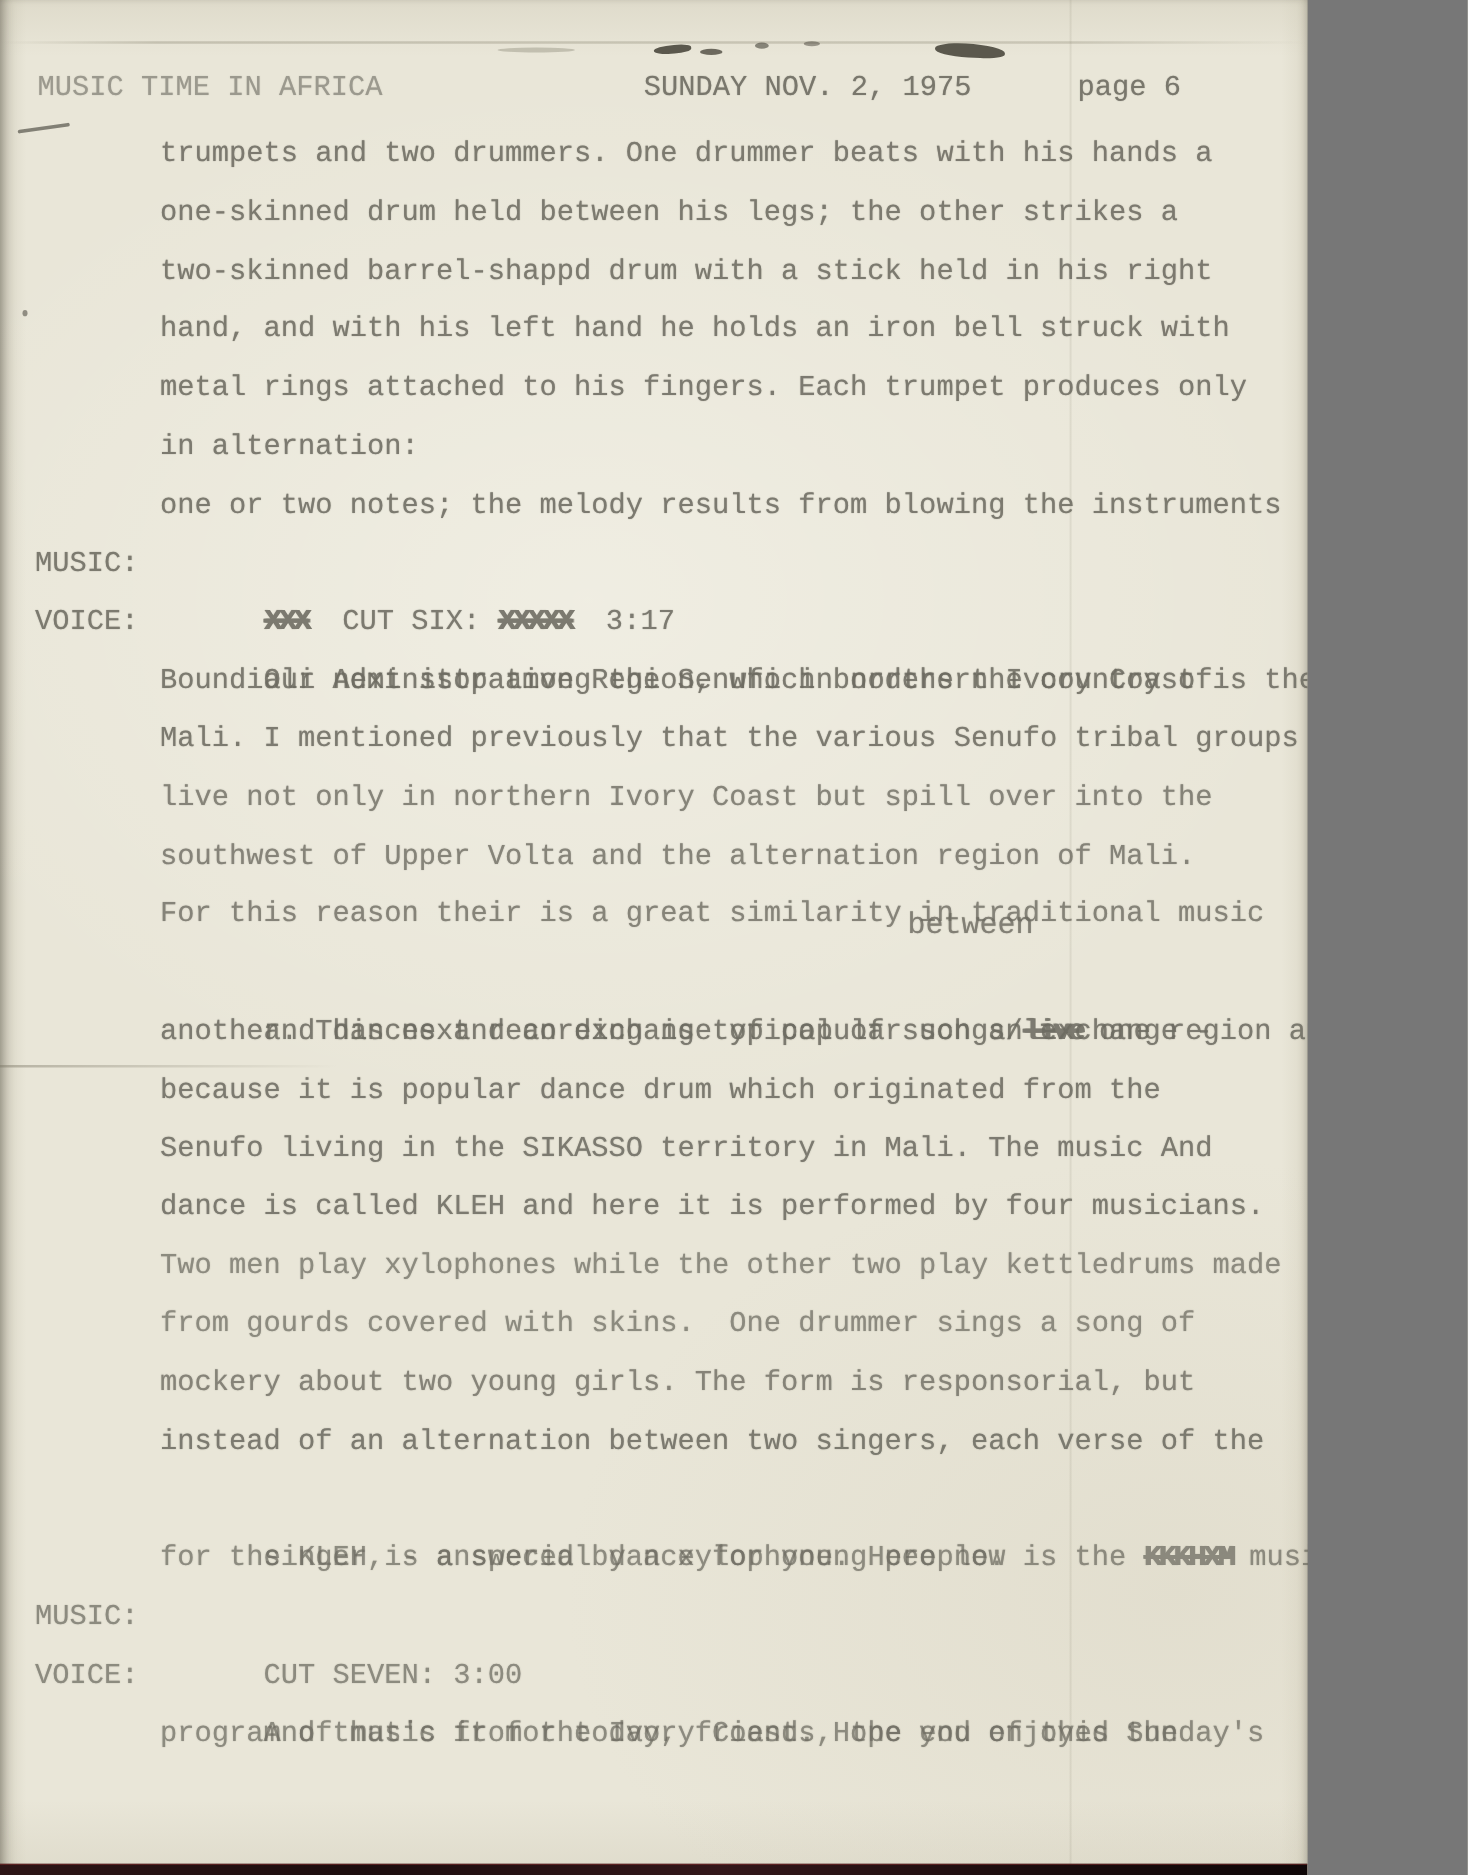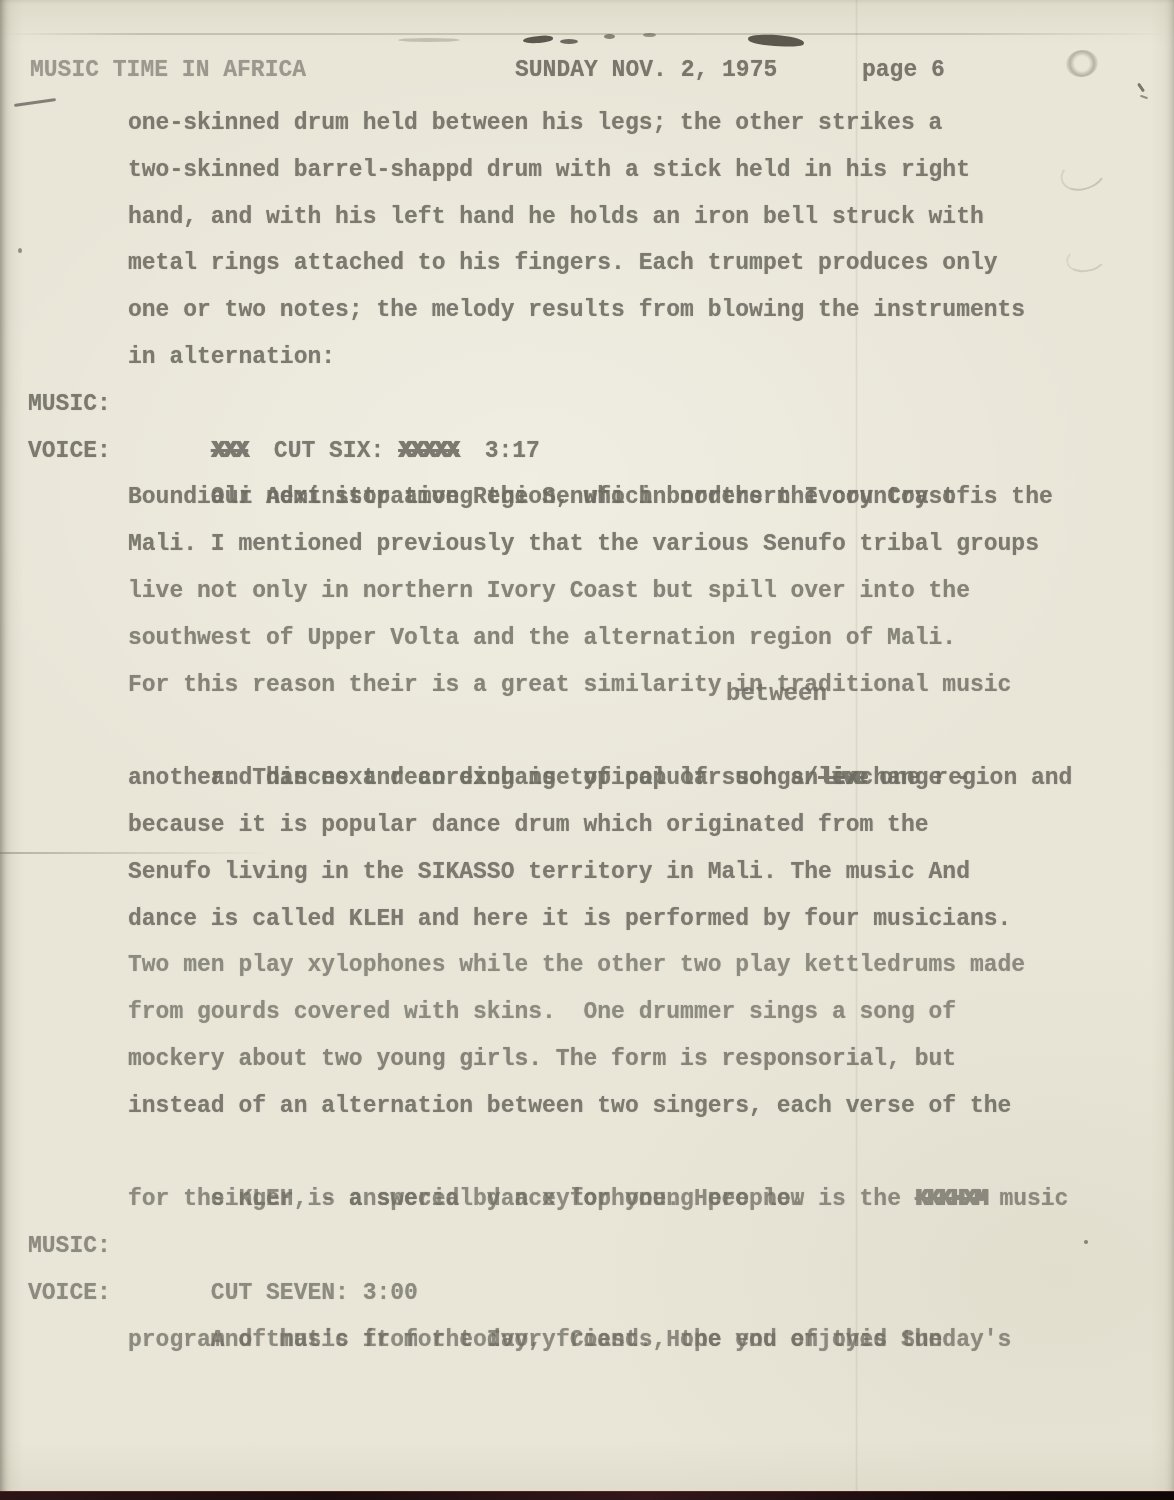--- a/index.html
+++ b/index.html
@@ -1,30 +1,29 @@
 <!DOCTYPE html>
 <html><head>
 <meta charset="utf-8">
 <style>
   html,body { margin:0; padding:0; background:#777; }
   .sheet {
     position:relative;
-    width:1174px; height:1500px;
+    width:1046px; height:1500px;
     background-color:#e9e6d8;
     background-image:
       radial-gradient(900px 650px at 45% 32%, rgba(255,255,250,.30), rgba(255,255,250,0) 65%),
       radial-gradient(700px 500px at 90% 85%, rgba(210,204,184,.30), rgba(210,204,184,0) 70%),
       linear-gradient(180deg, rgba(203,198,178,.35) 0%, rgba(233,230,216,0) 3%),
       linear-gradient(0deg, rgba(198,193,173,.30) 0%, rgba(233,230,216,0) 4%),
       linear-gradient(90deg, rgba(190,185,165,.40) 0%, rgba(233,230,216,0) 2%, rgba(233,230,216,0) 98%, rgba(200,195,175,.35) 100%);
     box-shadow: inset 8px 0 10px -7px rgba(45,42,33,.55), inset -5px 0 8px -5px rgba(45,42,33,.35);
     overflow:hidden;
     font-family:"Liberation Mono","DejaVu Sans Mono",monospace;
     color:#6d6b61;
-    font-weight:bold;
   }
   
   .typed {
     position:absolute; left:128px; top:100px; width:1010px;
     font-size:23px;
     text-shadow:0 0 1px rgba(109,107,97,.65);
   }
   .line {
     position:relative;
     height:46.8px; line-height:46.8px;
@@ -120,26 +119,27 @@
   <div class="crescent c2"></div>
   <div class="tiny-dot"></div>
   <div class="bottom-band"></div>
 
   <span class="hdr hdr-title">MUSIC TIME IN AFRICA</span>
   <span class="hdr hdr-date">SUNDAY NOV. 2, 1975</span>
   <span class="hdr hdr-page">page 6</span>
 
   <div class="typed">
 
+    <div class="line">trumpets and two drummers. One drummer beats with his hands a</div>
     <div class="line">one-skinned drum held between his legs; the other strikes a</div>
     <div class="line">two-skinned barrel-shappd drum with a stick held in his right</div>
     <div class="line">hand, and with his left hand he holds an iron bell struck with</div>
     <div class="line">metal rings attached to his fingers. Each trumpet produces only</div>
+    <div class="line">in alternation:</div>
     <div class="line">one or two notes; the melody results from blowing the instruments</div>
-    <div class="line">in alternation:</div>
 
     <div class="line">
       <span class="cue">MUSIC:</span><span class="xout">XXX</span><span>  CUT SIX: </span><span class="xout">XXXXX</span><span>  3:17</span>
     </div>
 
     <div class="line">
       <span class="cue">VOICE:</span><span>Our next stop among the Senufo in northern Ivory Coast is the</span>
     </div>
     <div class="line">Boundiali Administrative Region, which borders the country of</div>
     <div class="line">Mali. I mentioned previously that the various Senufo tribal groups</div>

